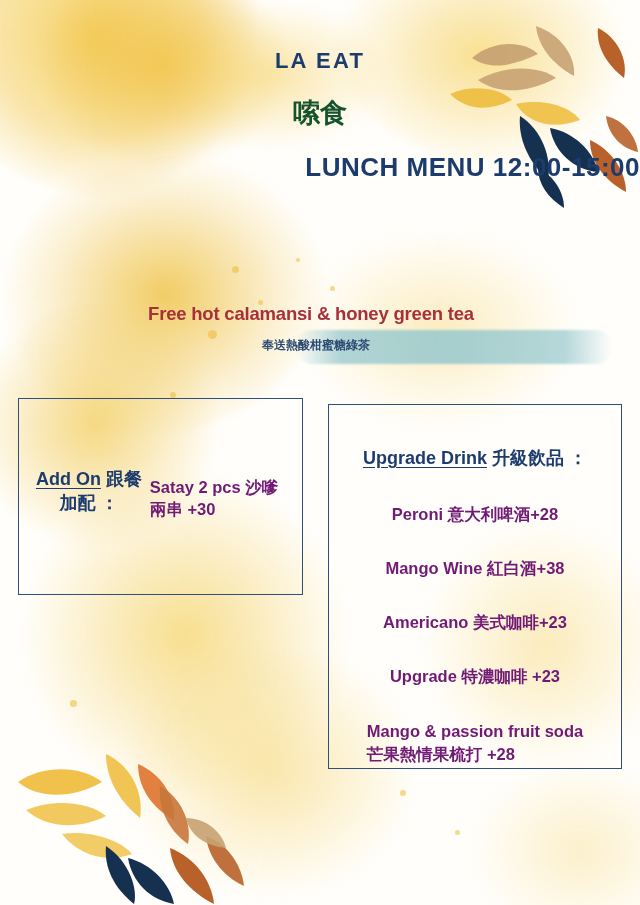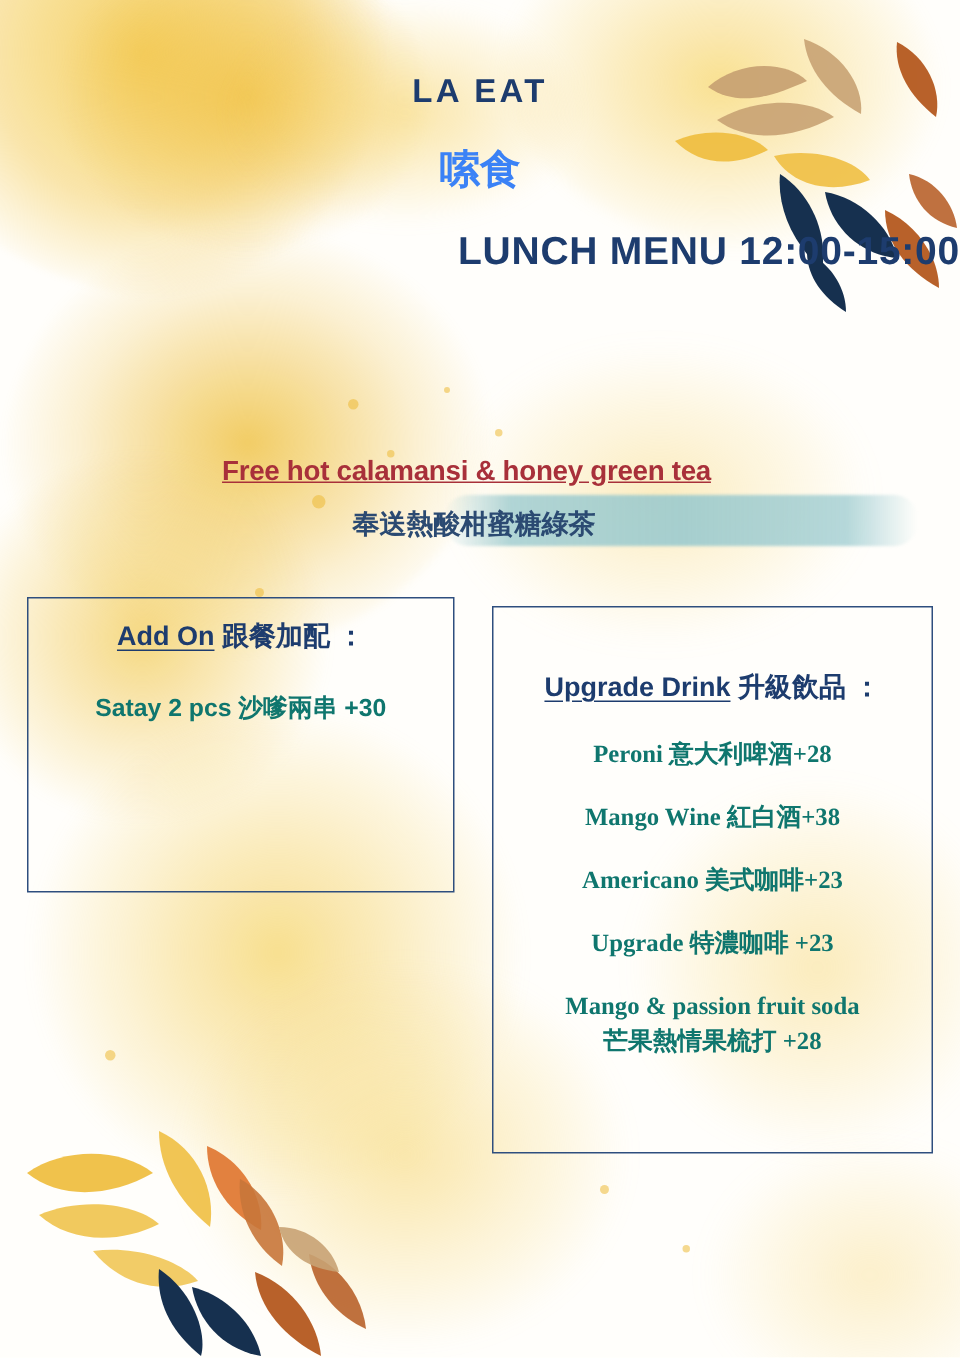--- a/index.html
+++ b/index.html
@@ -133,21 +133,21 @@
     letter-spacing: 2.2px;
     color: #1d3c6e;
   }
   .brand-cn {
     position: absolute;
     left: 0; right: 0;
     top: 95px;
     text-align: center;
     font-size: 27px;
     font-weight: bold;
-    color: #3b82f6;
+    color: #14532d;
   }
   .lunch {
     position: absolute;
     left: 0; right: 0;
     top: 152px;
     text-align: right;
     font-size: 26px;
     font-weight: bold;
     letter-spacing: 0.5px;
     color: #1d3c6e;
@@ -155,28 +155,27 @@
   }
   .free-line {
     position: absolute;
     left: 0; right: 18px;
     top: 303px;
     text-align: center;
     font-size: 18.5px;
     font-weight: bold;
     color: #a8303a;
     letter-spacing: -0.2px;
-    text-decoration: underline;
   }
   .free-line-cn {
     position: absolute;
     left: 0; right: 8px;
     top: 337px;
     text-align: center;
-    font-size: 18px;
+    font-size: 12px;
     font-weight: bold;
     color: #2b4a72;
   }
 
   .box {
     position: absolute;
     border: 1px solid #2e4e7e;
     background: transparent;
     box-sizing: border-box;
   }
@@ -196,51 +195,52 @@
     text-align: center;
     margin: 0;
   }
   .sec-title .u {
     text-decoration: underline;
     text-underline-offset: 3px;
   }
   .item {
     font-size: 16.5px;
     font-weight: bold;
-    color: #0f766e;
-    text-align: center;
+    color: #701a75;
+    text-align: left;
     line-height: 1.28;
+    margin-top: 12px;
   }
   .item .cn { font-weight: bold; }
 
   .left-inner {
     position: absolute;
     left: 18px; top: 398px;
     width: 285px; height: 197px;
     box-sizing: border-box;
     padding: 14px 10px 0 10px;
     display: flex;
-    flex-direction: column;
+    flex-direction: row;
     align-items: center;
   }
   .left-inner .sec-title { margin-bottom: 26px; }
   .left-inner .item { margin-bottom: 22px; }
 
   .right-inner {
     position: absolute;
     left: 328px; top: 404px;
     width: 294px; height: 365px;
     box-sizing: border-box;
     padding: 42px 8px 16px 8px;
     display: flex;
     flex-direction: column;
     align-items: center;
   }
   .right-inner .sec-title { margin-bottom: 22px; }
-  .right-inner .item { margin-bottom: 21px; font-family: Liberation Serif, serif; }
+  .right-inner .item { margin-bottom: 21px; }
   .right-inner .item.last { margin-bottom: 0; }
   .two-line { line-height: 1.35; }
 </style>
 </head>
 <body>
 
 <div class="page">
 
   <div class="wash w1"></div>
   <div class="wash w2"></div>

